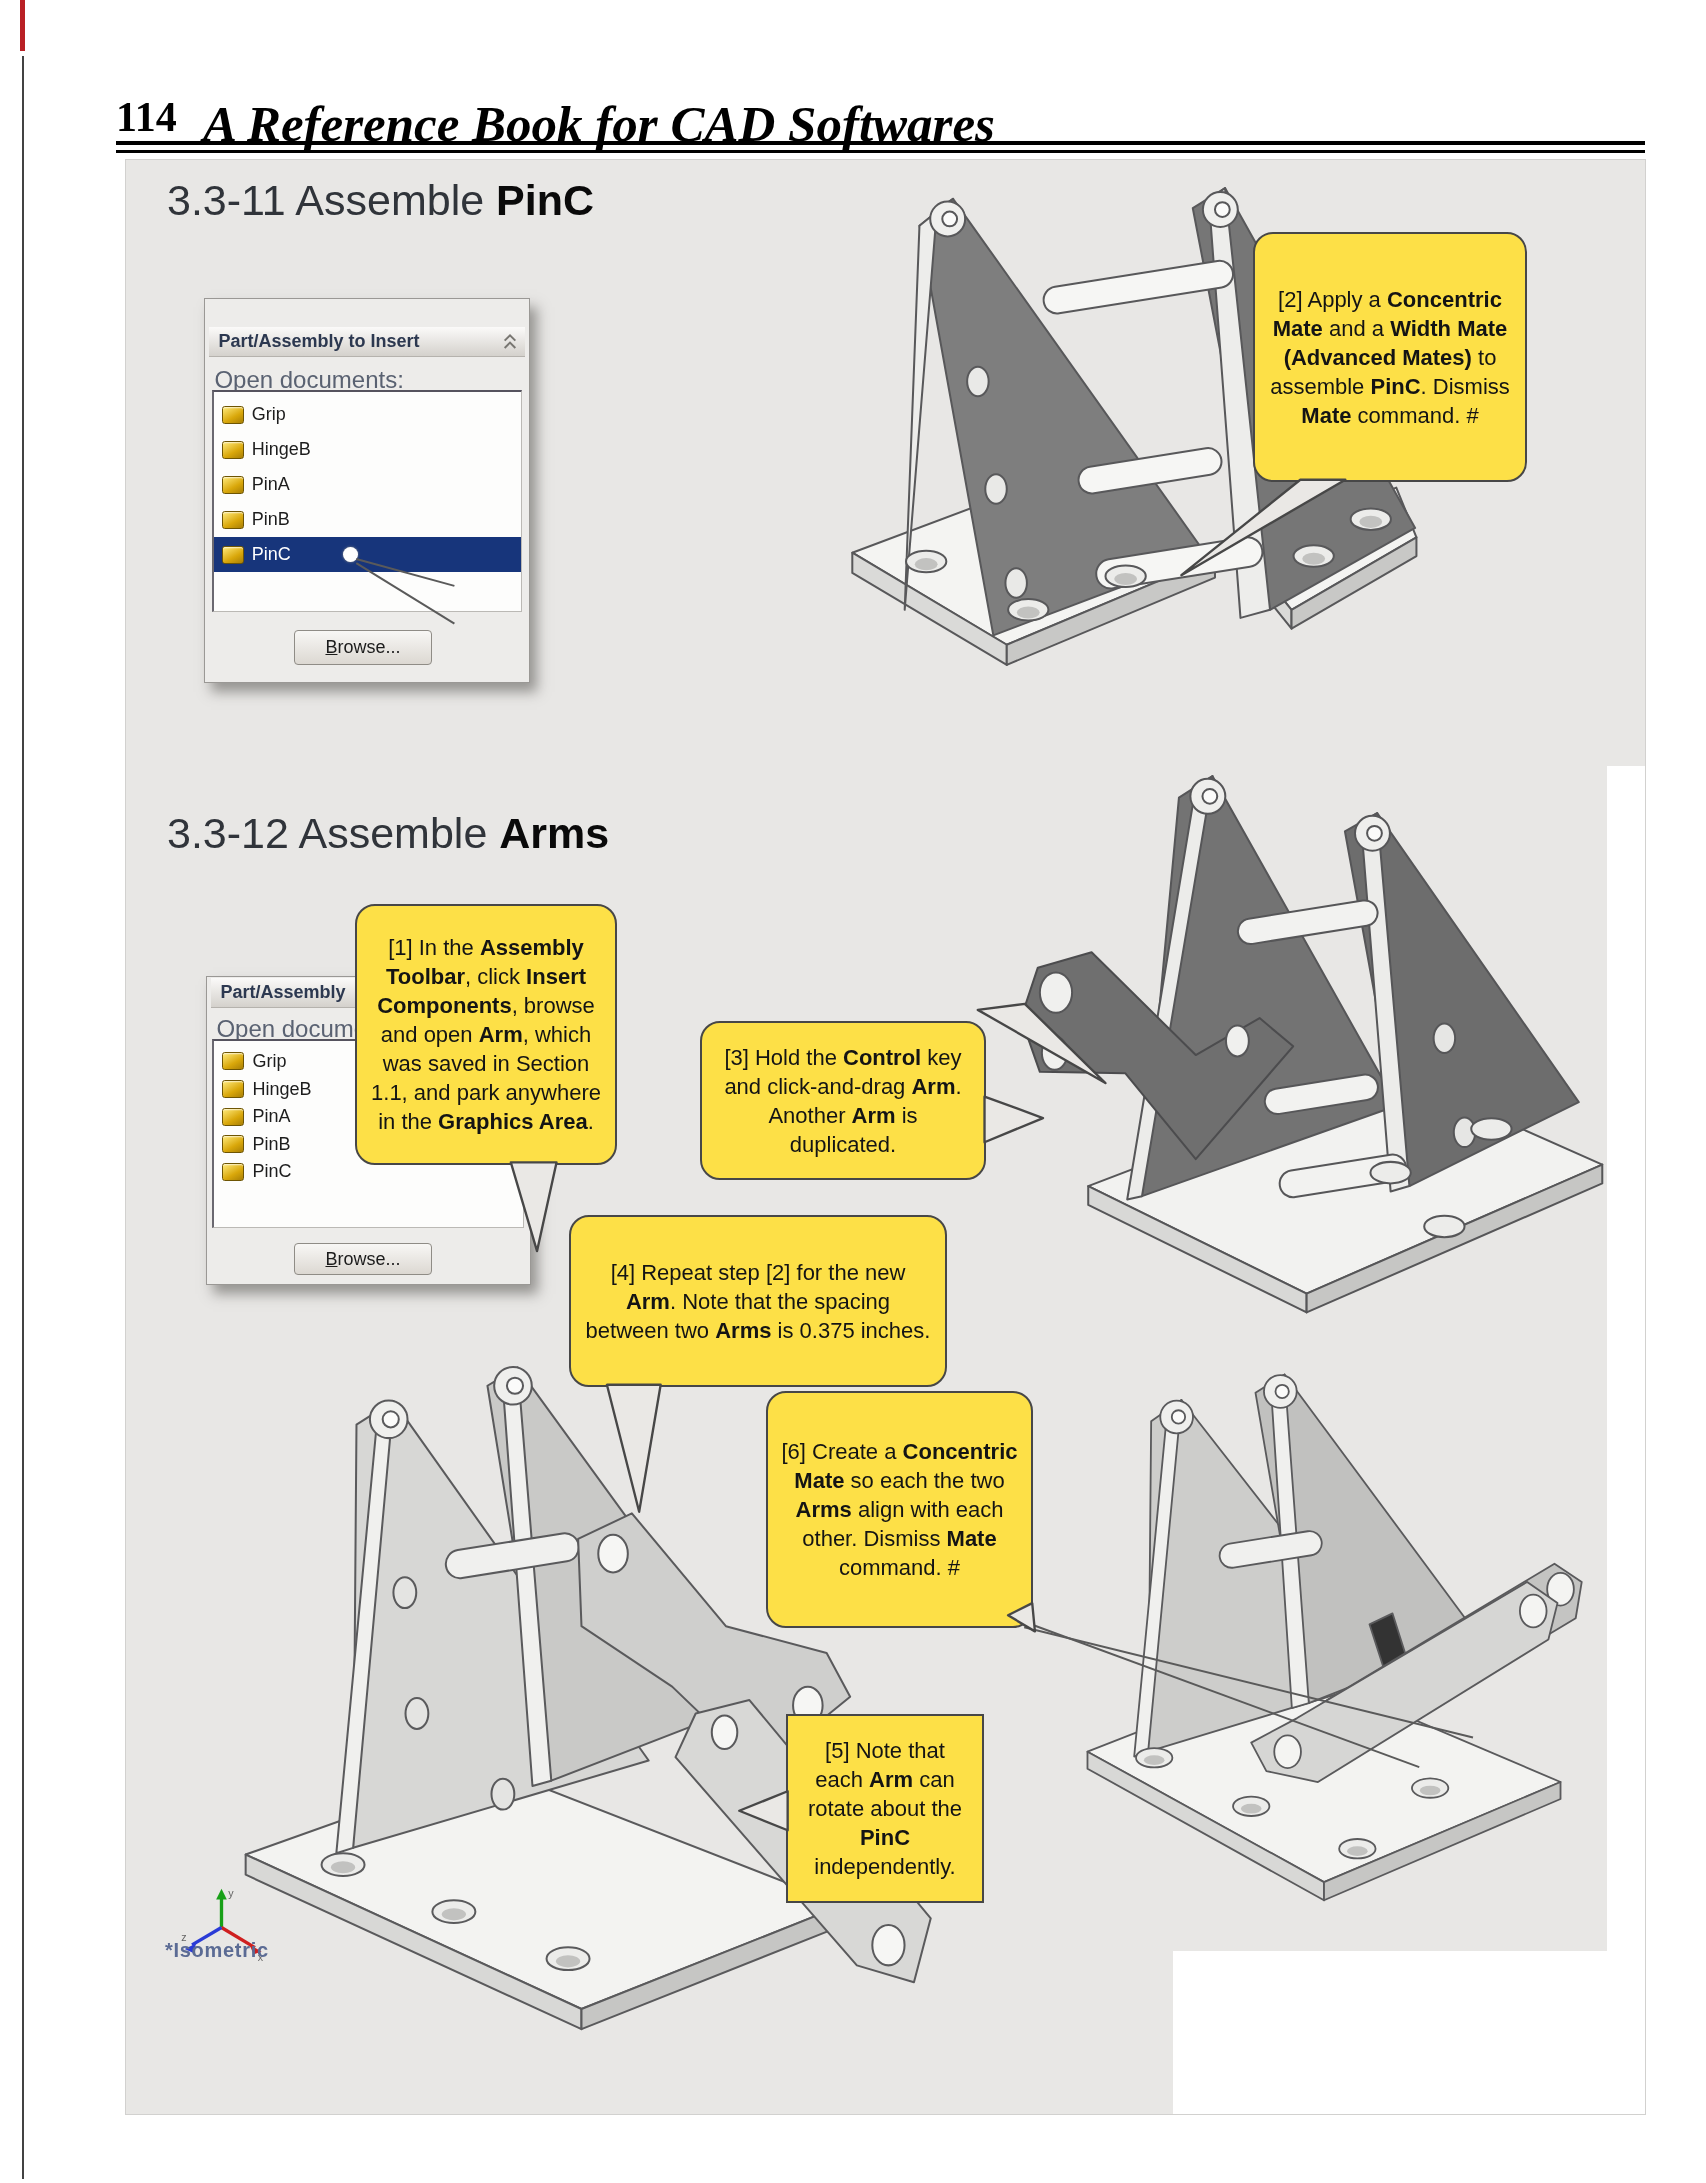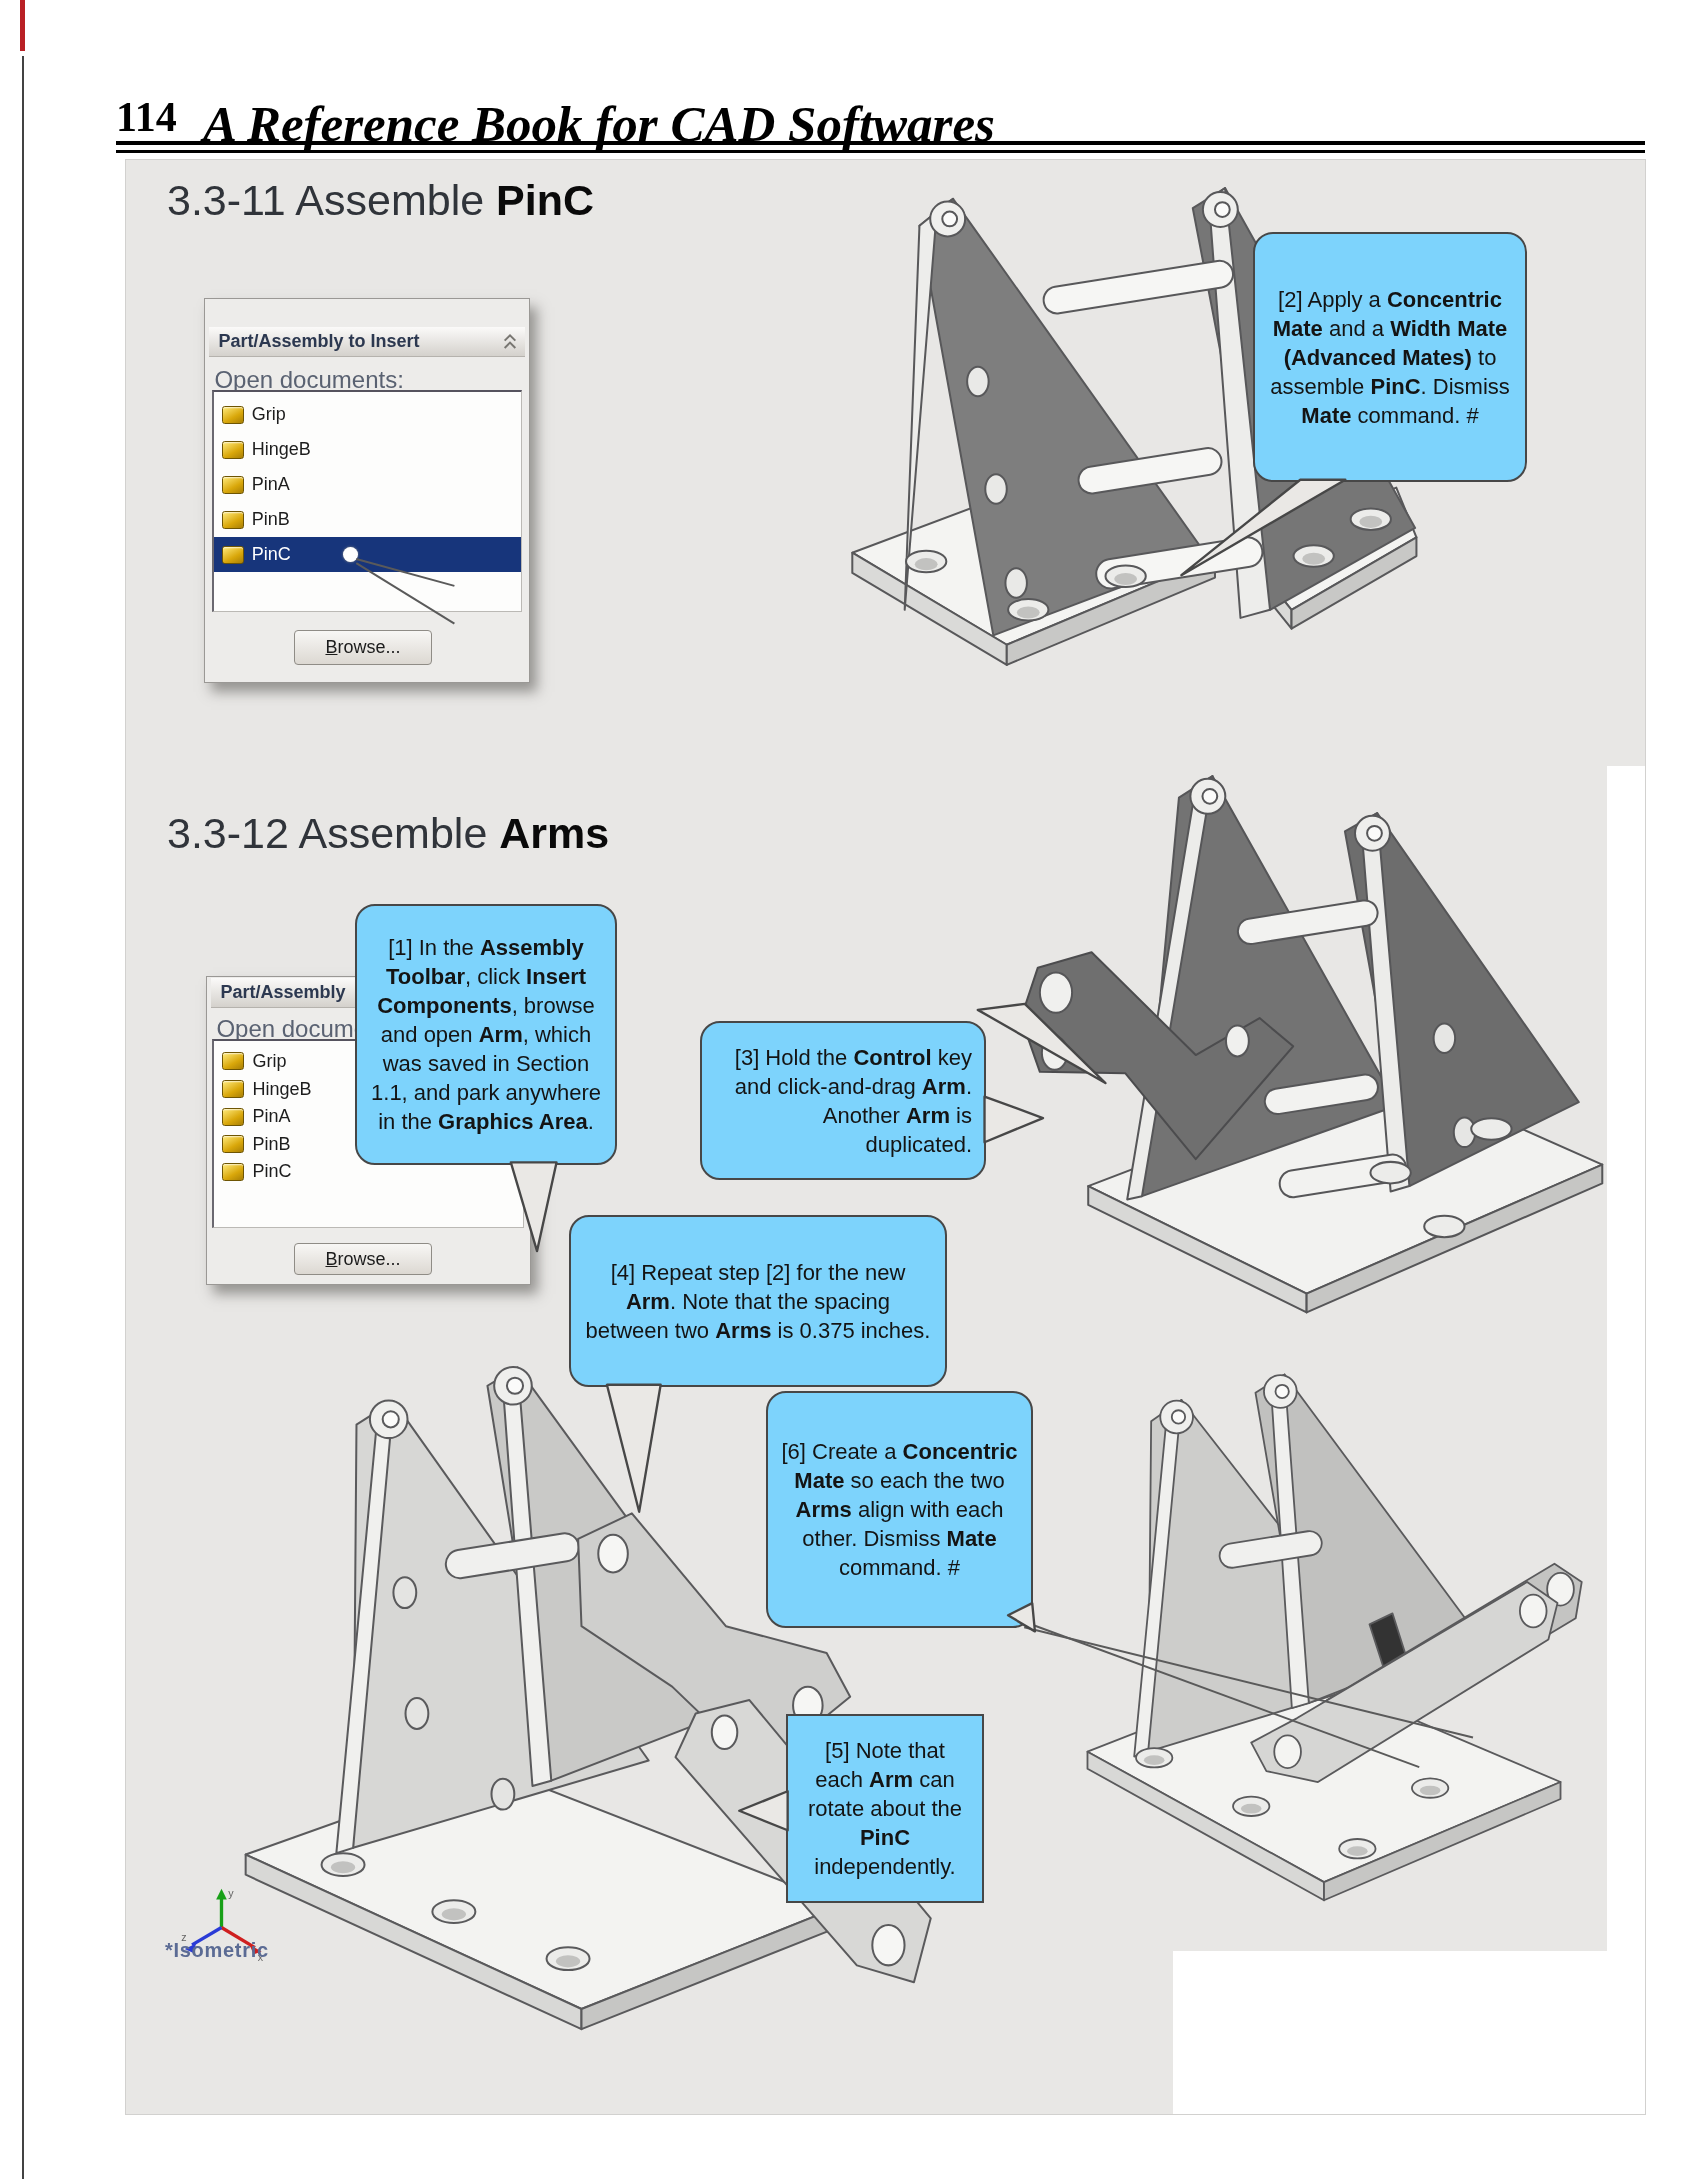--- a/index.html
+++ b/index.html
@@ -44,31 +44,31 @@
   .picon{flex:0 0 auto;width:20px;height:16px;border:1.3px solid #6e5503;border-radius:2.7px;
          background:linear-gradient(150deg,#f9e06a 10%,#d9a70a 60%,#a87f06);
          box-shadow:inset 0 1.3px 0 rgba(255,255,255,.55);}
   .dot{position:absolute;left:129px;top:9.4px;width:15px;height:15px;border-radius:50%;
        background:#ffffff;box-shadow:0 0 2.7px #888;}
   .browse{position:absolute;display:flex;align-items:center;justify-content:center;
           background:linear-gradient(#f8f7f5,#dcd8d2);border:1.3px solid #8f8c86;border-radius:4px;
           font-size:18px;color:#1c1c1c;box-sizing:border-box;}
 
   
-  .callout{position:absolute;background:#7dd3fc;border:2.7px solid #474747;border-radius:20px;
+  .callout{position:absolute;background:#fde047;border:2.7px solid #474747;border-radius:20px;
            display:flex;align-items:center;justify-content:center;text-align:center;
            font-size:22px;line-height:29px;color:#141414;font-weight:500;
            padding:8px 12px;box-sizing:border-box;z-index:30;}
   .callout b{font-weight:800;}
   .callout.square{border-radius:0;}
   #a1{left:452px;top:538px;width:376px;height:194px;}
   #a2{left:1253px;top:232px;width:274px;height:250px;}
   #b1{left:355px;top:904px;width:262px;height:261px;}
   #b2{left:687px;top:839px;width:357px;height:173px;}
-  #b3{left:700px;top:1021px;width:286px;height:159px;text-align:right;}
+  #b3{left:700px;top:1021px;width:286px;height:159px;}
   #b4{left:569px;top:1215px;width:378px;height:172px;}
   #b6{left:766px;top:1391px;width:267px;height:237px;}
   #b5{left:786px;top:1714px;width:198px;height:189px;border-width:2.7px;}
 
   .model{position:absolute;z-index:10;}
   .overlay{position:absolute;left:0;top:0;z-index:40;pointer-events:none;}
   .axes{position:absolute;left:180px;top:1886px;z-index:12;}
   .isolabel{position:absolute;left:165px;top:1939px;font-size:20px;font-weight:700;
             color:#5b6b94;z-index:12;letter-spacing:0.7px;}
 </style>

